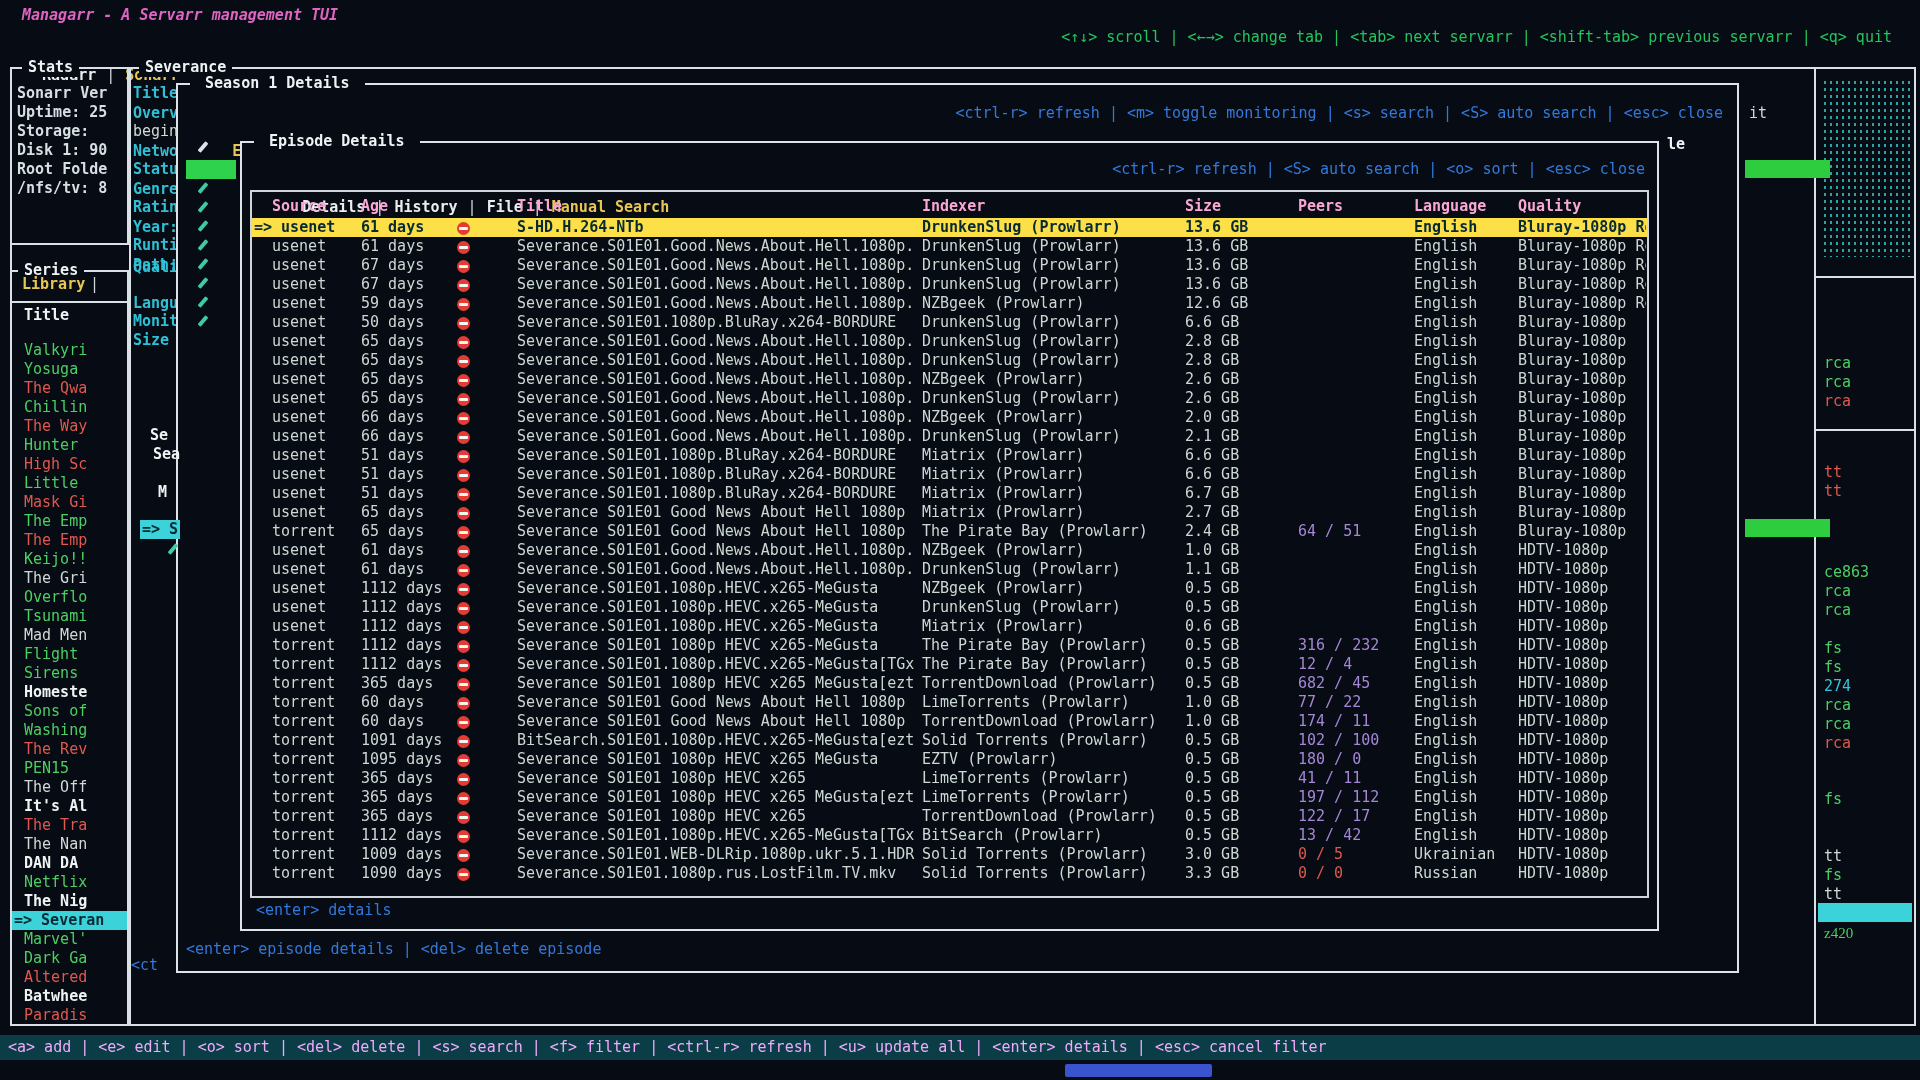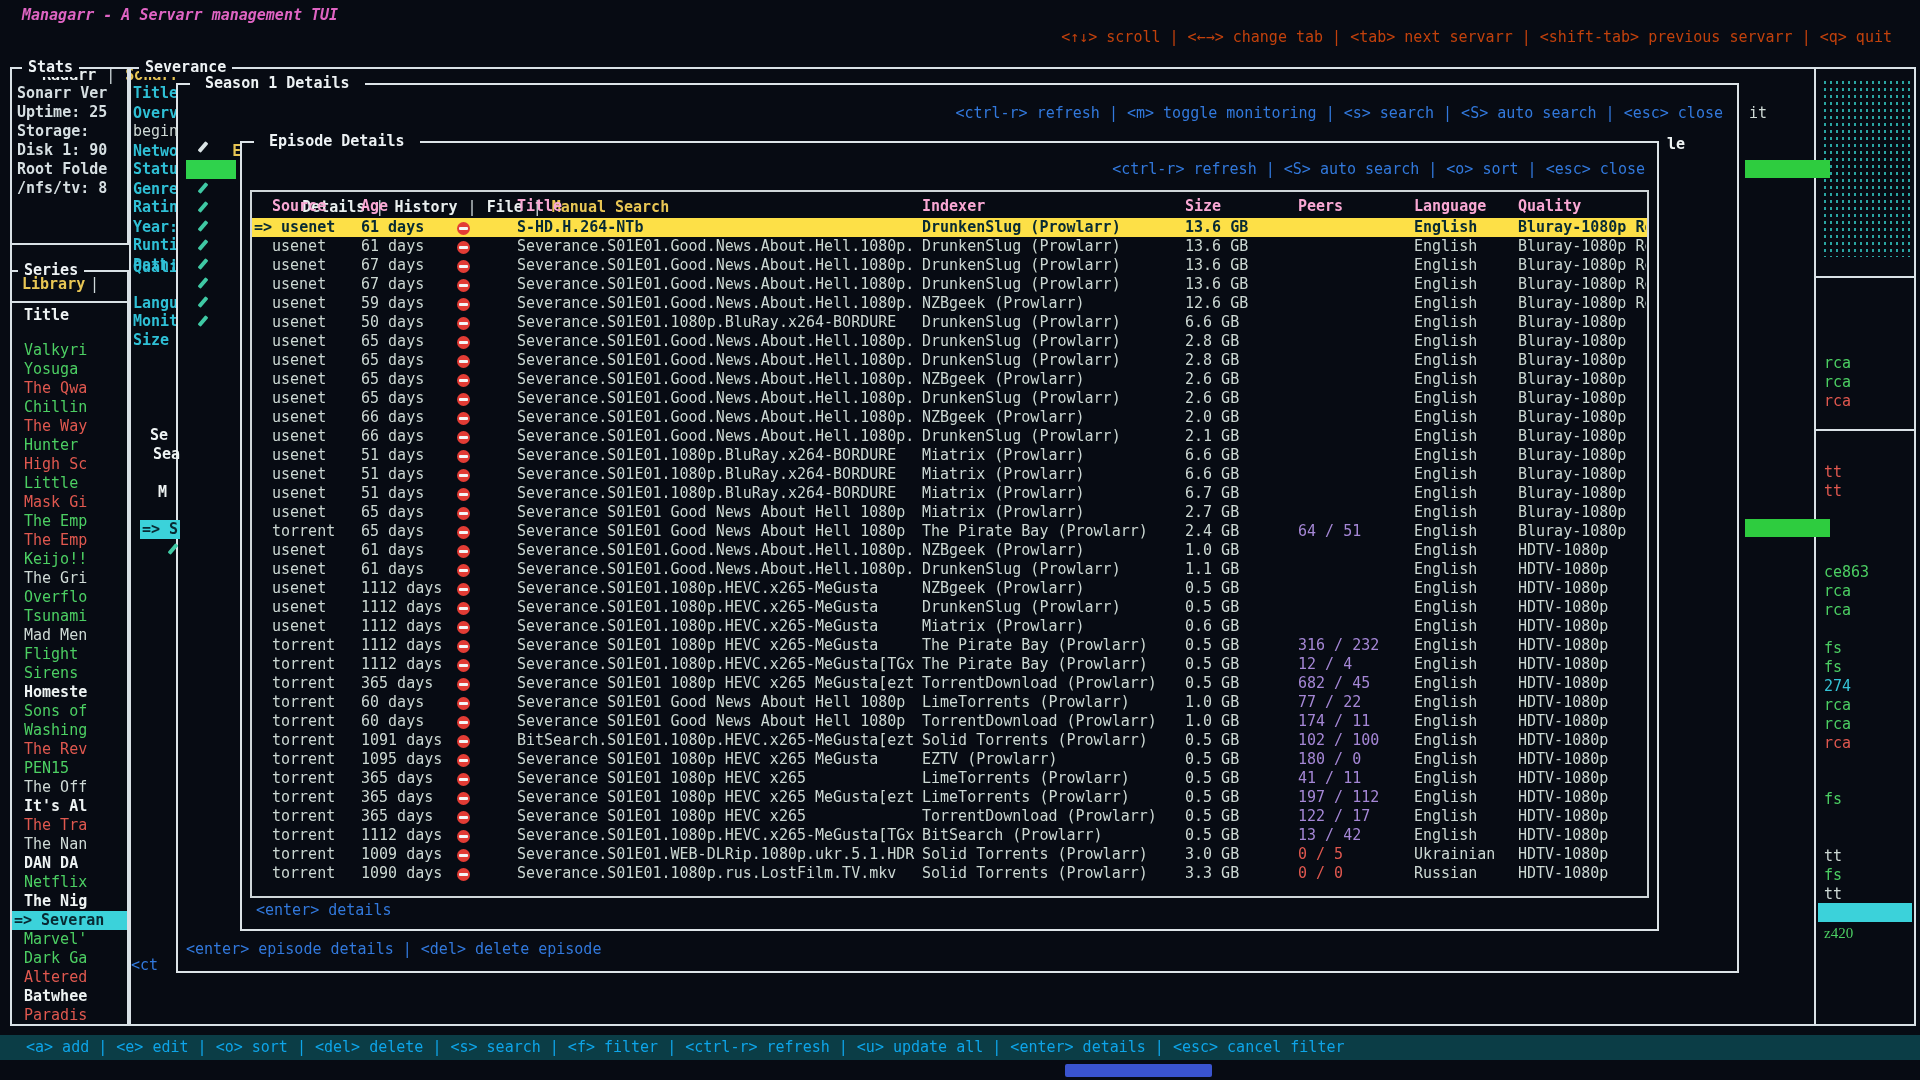--- a/index.html
+++ b/index.html
@@ -17,21 +17,21 @@
   .purple{color:#a587d6}
   .selfrag{background:#3bd2da;color:#082a33;font-weight:bold;padding:0 2px}
   .frag{position:absolute;height:19px;line-height:19px;white-space:pre}
   .bar{position:absolute}
   .greenbar{background:#2ecc3f}.cyanbar{background:#3bd2da}
   .app-title{position:absolute;left:22px;top:6px;color:#df64c3;font-weight:bold;font-style:italic;white-space:pre}
   .tabrow{position:absolute;white-space:pre;font-weight:bold;color:#e9efef}
   .tabrow .tab{color:#e9efef}
   .tabrow .tab+.tab::before{content:"|";color:#cfd8da;font-weight:400;margin:0 10px}
   .kb{position:absolute;color:#3279dd;white-space:pre}
-  .kb-top{color:#c2410c}
+  .kb-top{color:#22c55e}
   .statcol{position:absolute;left:17px;top:84px;width:108px}
   .statline{height:19px;line-height:19px;color:#d6dfe2;font-weight:600;white-space:pre;overflow:hidden}
   .series-items{position:absolute;left:12px;top:341px;width:115px}
   .sitem{height:19px;line-height:19px;padding-left:12px;white-space:pre;overflow:hidden}
   .sitem.sel{background:#3bd2da;color:#082a33 !important;font-weight:bold;padding-left:2px}
   .dlabel{position:absolute;left:133px;color:#2fc0d6;font-weight:bold;white-space:pre;height:19px;line-height:19px}
   .poster{position:absolute;left:1822px;top:79px;width:90px;height:178px;
     background-image:radial-gradient(#2aa5a2 1.2px,transparent 1.45px);background-size:6px 7px}
   .vline,.hline{position:absolute;background:#d9e1e6}
   .pencil-holder{position:absolute;width:14px;height:19px}
@@ -46,21 +46,21 @@
   .cell{position:absolute;top:0;white-space:pre}
   .c1{left:20px}.c2{left:109px}.c3{left:205px}.c4{left:265px;width:402px;overflow:hidden}
   .c5{left:670px;width:260px;overflow:hidden}.c6{left:933px}.c7{left:1046px}
   .c8{left:1162px}.c9{left:1266px;width:128px;overflow:hidden}
   .cell.purple{color:#a587d6}.cell.red{color:#e0584f}
   .trow.sel{background:#fde047}
   .trow.sel .cell{color:#082a33;font-weight:bold}
   .trow.sel .c1{left:2px}
   .ban{display:inline-block;width:13px;height:13px;border-radius:50%;background:#e23c35;position:relative;top:3px}
   .ban::after{content:"";position:absolute;left:2px;right:2px;top:5px;height:3px;background:#f4f6f6;border-radius:1px}
-  .bottom-bar{position:absolute;left:0;top:1035px;width:1920px;height:25px;background:#0b3d46;color:#0ea5e9;line-height:25px;padding-left:26px;white-space:pre;z-index:40}
+  .bottom-bar{position:absolute;left:0;top:1035px;width:1920px;height:25px;background:#0b3d46;color:#f0abfc;line-height:25px;padding-left:8px;white-space:pre;z-index:40}
   .taskbar{position:absolute;left:1065px;top:1064px;width:147px;height:13px;background:#3a54cf;border-radius:2px;z-index:40}
   #season-modal{left:176px;top:83px;width:1563px;height:890px;z-index:10}
   #episode-modal{left:240px;top:141px;width:1419px;height:790px;z-index:15}
   #frag-layer{position:absolute;left:0;top:0;width:1920px;height:1080px;z-index:30;pointer-events:none}
 </style>
 </head>
 <body>
 
 <div class="screen">
 

